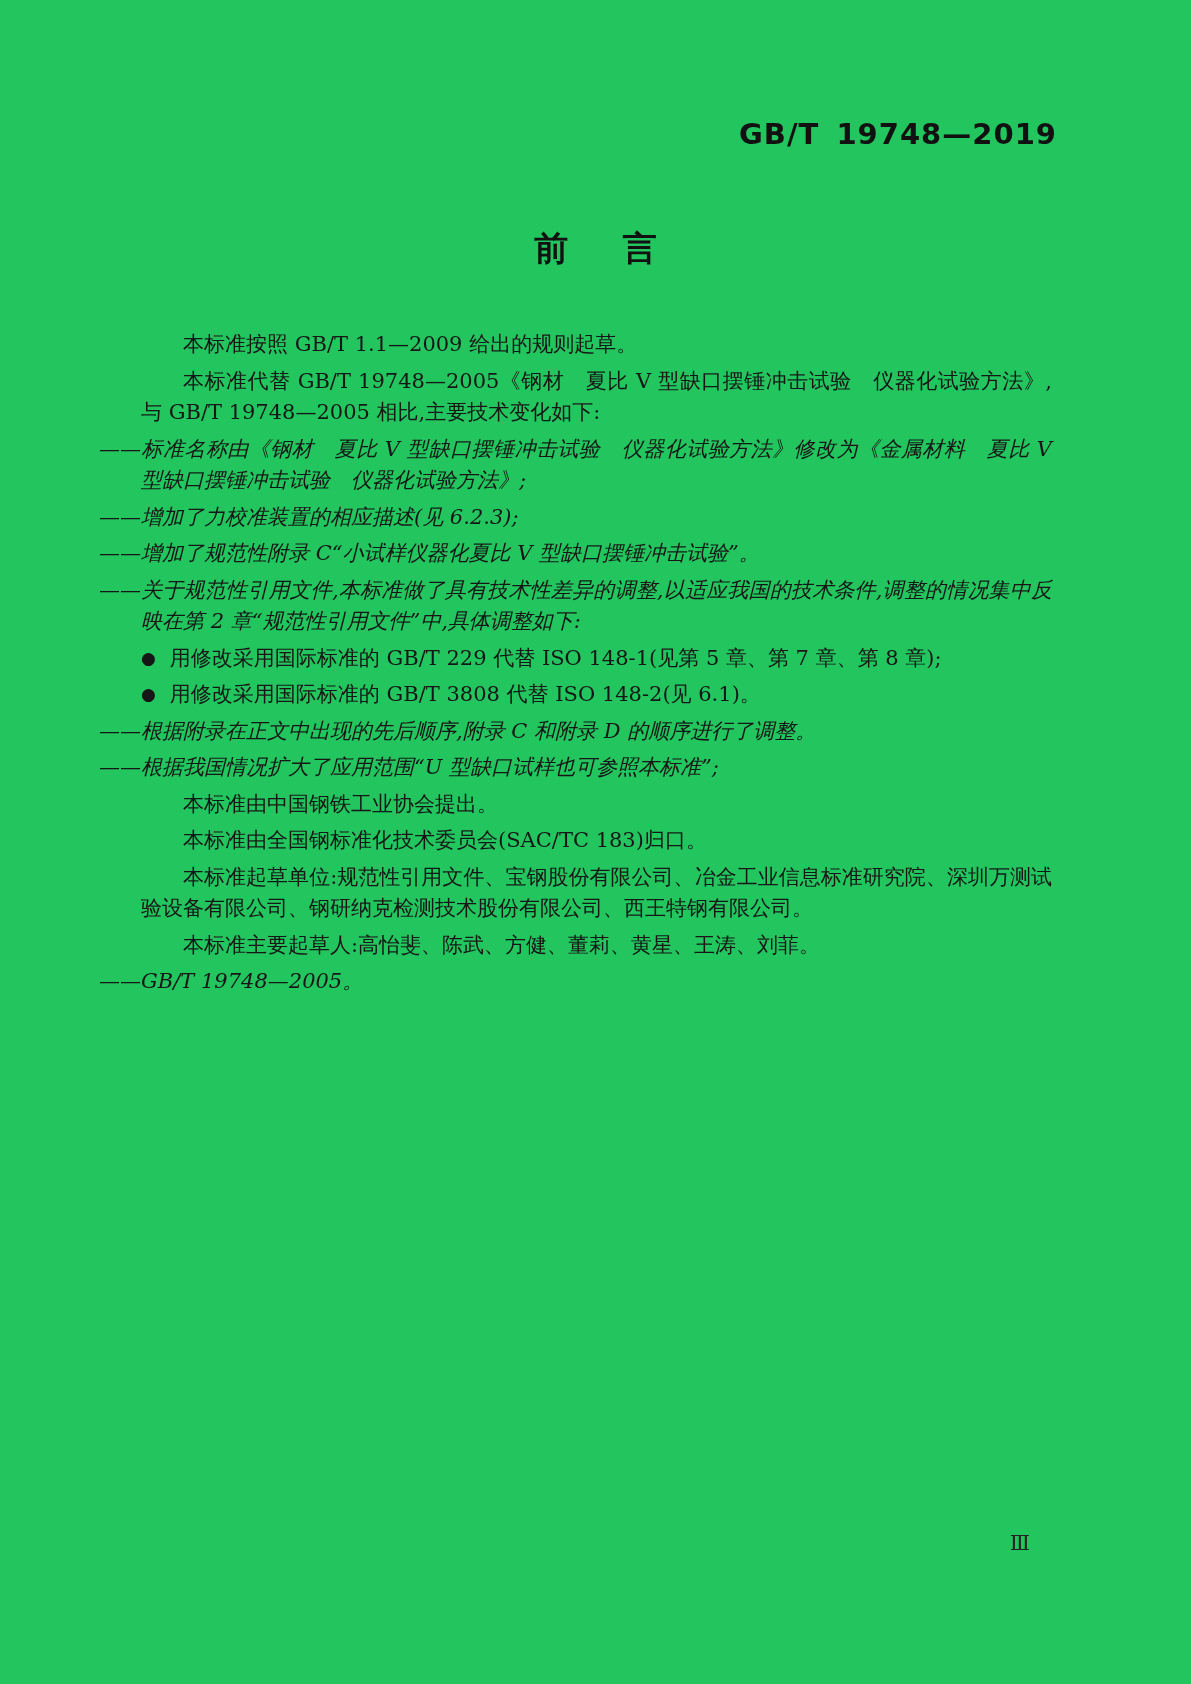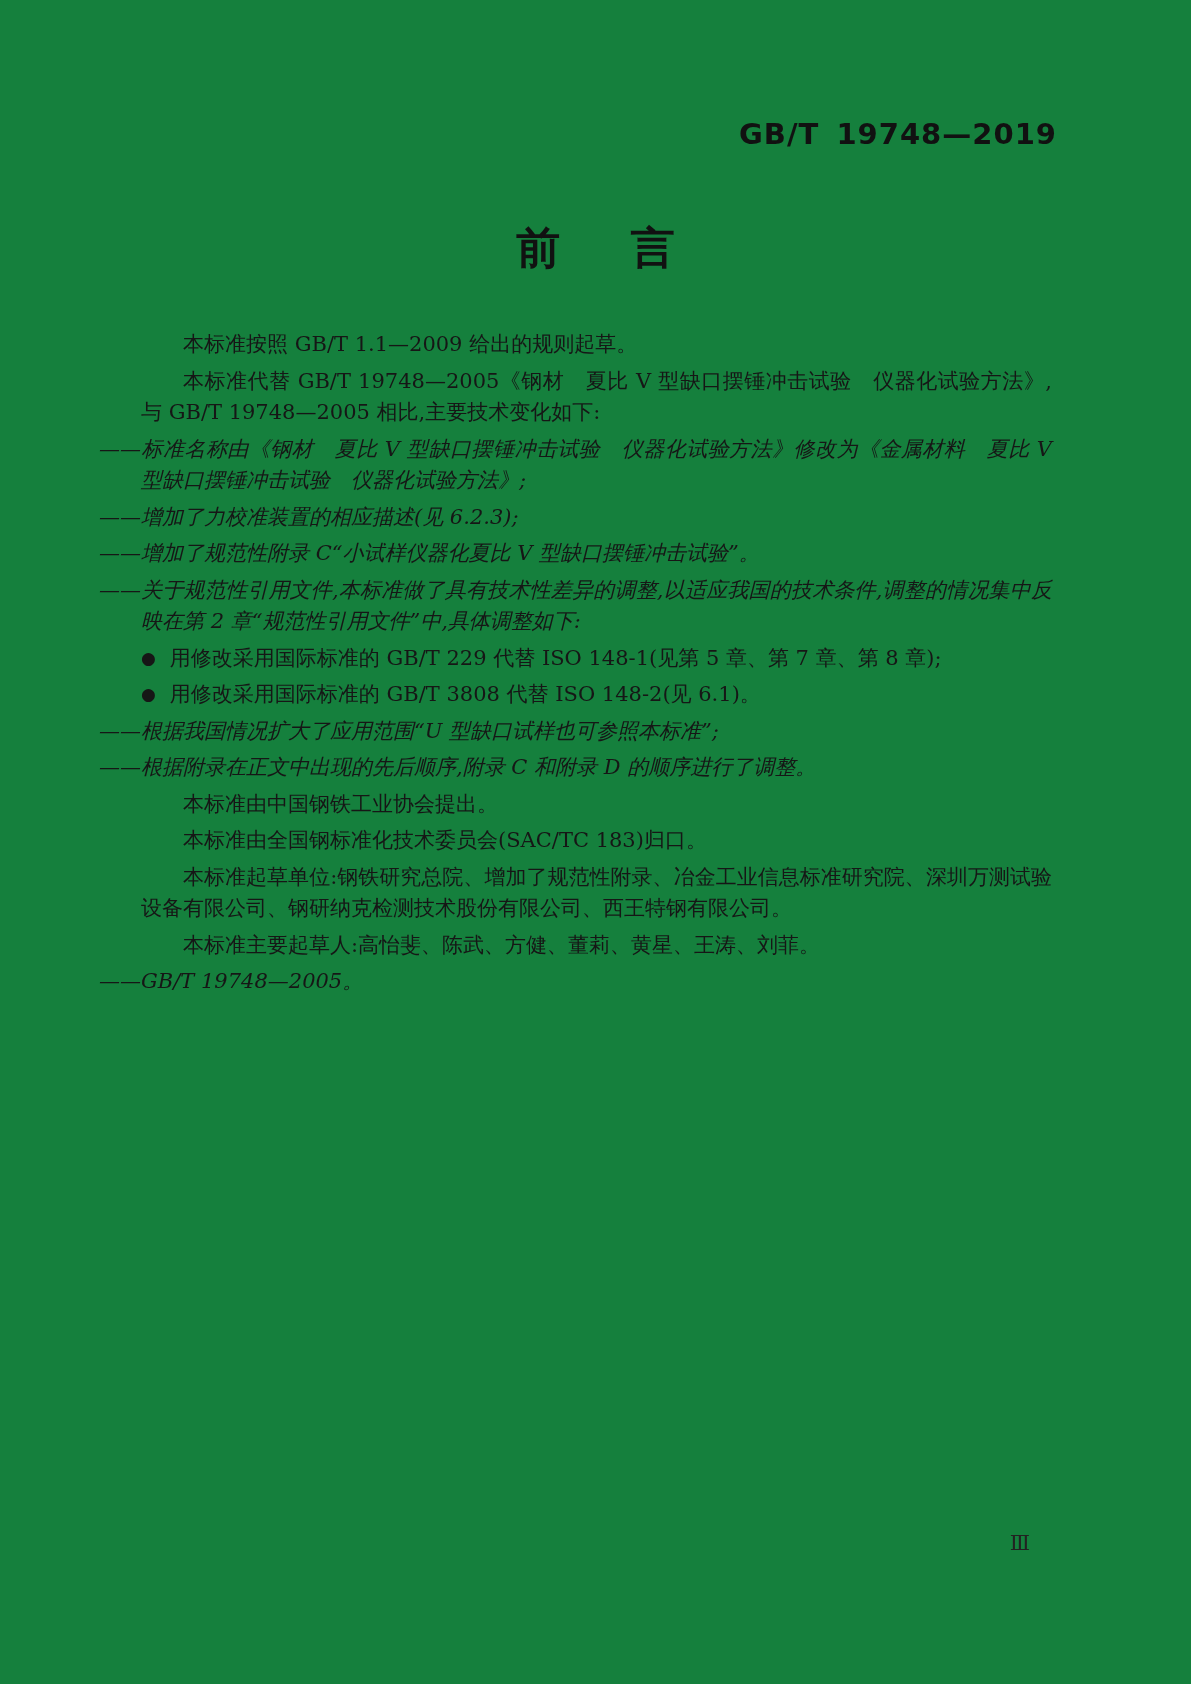--- a/index.html
+++ b/index.html
@@ -4,21 +4,21 @@
 <style>
   html, body {
     margin: 0;
     padding: 0;
     background: #ffffff;
   }
   .page {
     position: relative;
     width: 1191px;
     height: 1684px;
-    background: #15803d;
+    background: #22c55e;
     color: #161616;
     font-family: "DejaVu Serif", "Liberation Serif", serif;
     overflow: hidden;
   }
   .header-code {
     position: absolute;
     top: 118px;
     right: 134px;
     font-family: "DejaVu Sans", "Liberation Sans", sans-serif;
     font-weight: bold;
@@ -30,21 +30,21 @@
     white-space: nowrap;
   }
   .doc-title {
     position: absolute;
     top: 226px;
     left: 0;
     width: 100%;
     text-align: center;
     font-family: "DejaVu Sans", "Liberation Sans", sans-serif;
     font-weight: bold;
-    font-size: 44px;
+    font-size: 34px;
     line-height: 44px;
     letter-spacing: 1.6em;
     text-indent: 1.6em;
     color: #111111;
     white-space: nowrap;
   }
   .foreword-body {
     position: absolute;
     left: 136px;
     top: 324px;
@@ -96,23 +96,23 @@
 
   <div class="foreword-body">
       <div class="para">本标准按照 GB/T 1.1—2009 给出的规则起草。</div>
       <div class="para">本标准代替 GB/T 19748—2005《钢材　夏比 V 型缺口摆锤冲击试验　仪器化试验方法》,与 GB/T 19748—2005 相比,主要技术变化如下:</div>
       <div class="dash">——标准名称由《钢材　夏比 V 型缺口摆锤冲击试验　仪器化试验方法》修改为《金属材料　夏比 V 型缺口摆锤冲击试验　仪器化试验方法》;</div>
       <div class="dash">——增加了力校准装置的相应描述(见 6.2.3);</div>
       <div class="dash">——增加了规范性附录 C“小试样仪器化夏比 V 型缺口摆锤冲击试验”。</div>
       <div class="dash">——关于规范性引用文件,本标准做了具有技术性差异的调整,以适应我国的技术条件,调整的情况集中反映在第 2 章“规范性引用文件”中,具体调整如下:</div>
       <div class="bullet"><span class="bullet-glyph">●</span>用修改采用国际标准的 GB/T 229 代替 ISO 148-1(见第 5 章、第 7 章、第 8 章);</div>
       <div class="bullet"><span class="bullet-glyph">●</span>用修改采用国际标准的 GB/T 3808 代替 ISO 148-2(见 6.1)。</div>
+      <div class="dash">——根据附录在正文中出现的先后顺序,附录 C 和附录 D 的顺序进行了调整。</div>
       <div class="dash">——根据我国情况扩大了应用范围“U 型缺口试样也可参照本标准”;</div>
-      <div class="dash">——根据附录在正文中出现的先后顺序,附录 C 和附录 D 的顺序进行了调整。</div>
       <div class="para">本标准由中国钢铁工业协会提出。</div>
       <div class="para">本标准由全国钢标准化技术委员会(SAC/TC 183)归口。</div>
-      <div class="para">本标准起草单位:钢铁研究总院、增加了规范性附录、冶金工业信息标准研究院、深圳万测试验设备有限公司、钢研纳克检测技术股份有限公司、西王特钢有限公司。</div>
+      <div class="para">本标准起草单位:规范性引用文件、宝钢股份有限公司、冶金工业信息标准研究院、深圳万测试验设备有限公司、钢研纳克检测技术股份有限公司、西王特钢有限公司。</div>
       <div class="para">本标准主要起草人:高怡斐、陈武、方健、董莉、黄星、王涛、刘菲。</div>
       <div class="dash">——GB/T 19748—2005。</div>
     </div>
 
   <div class="page-num">Ⅲ</div>
 </div>
 
 </body></html>

